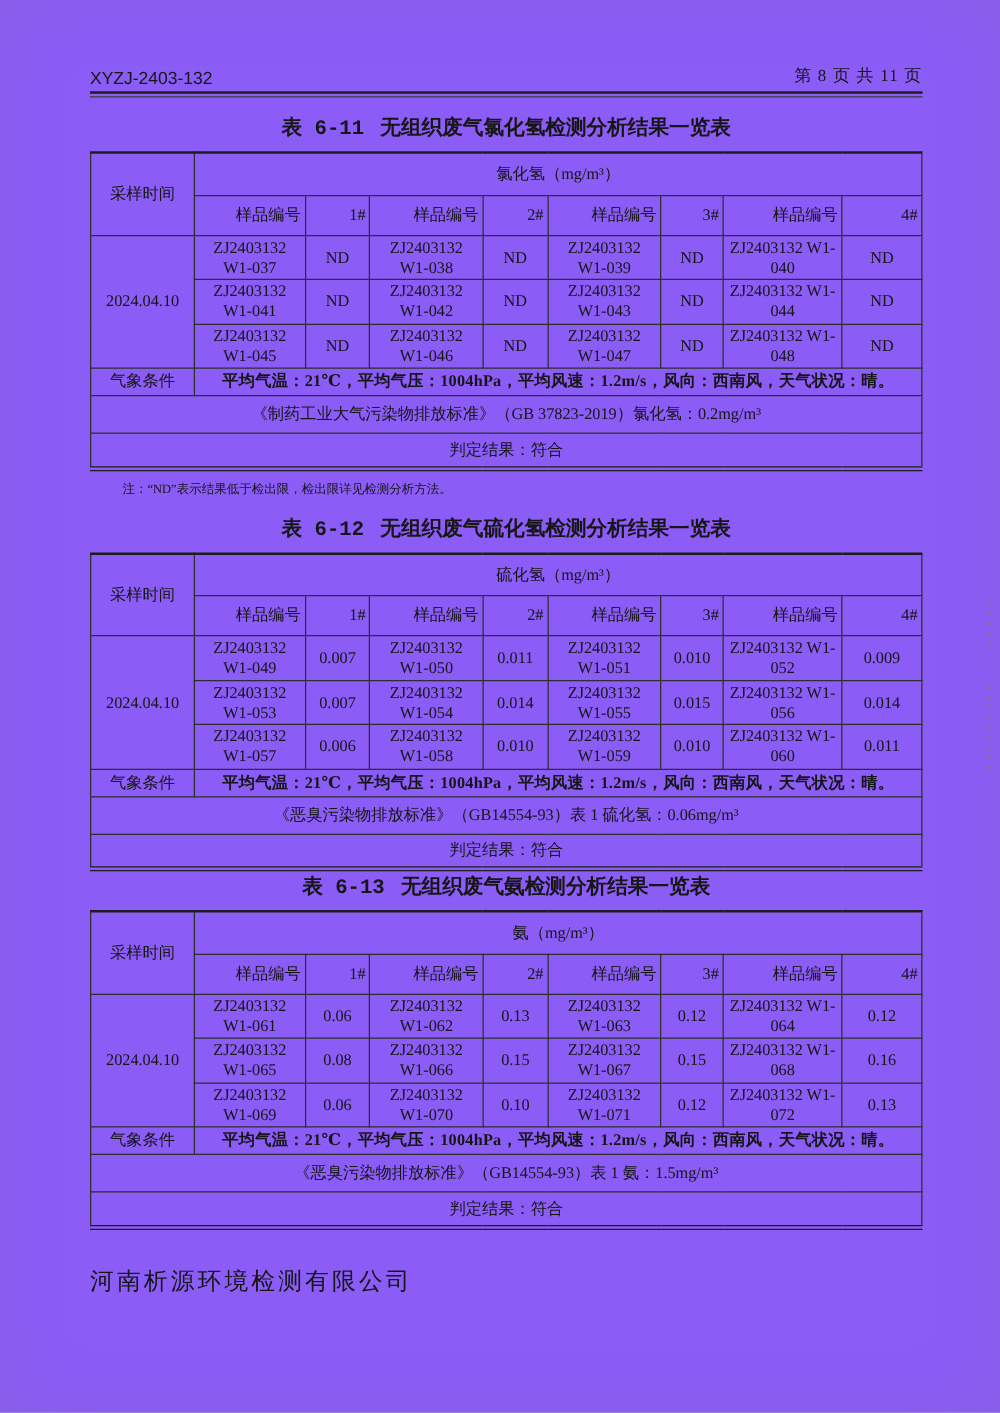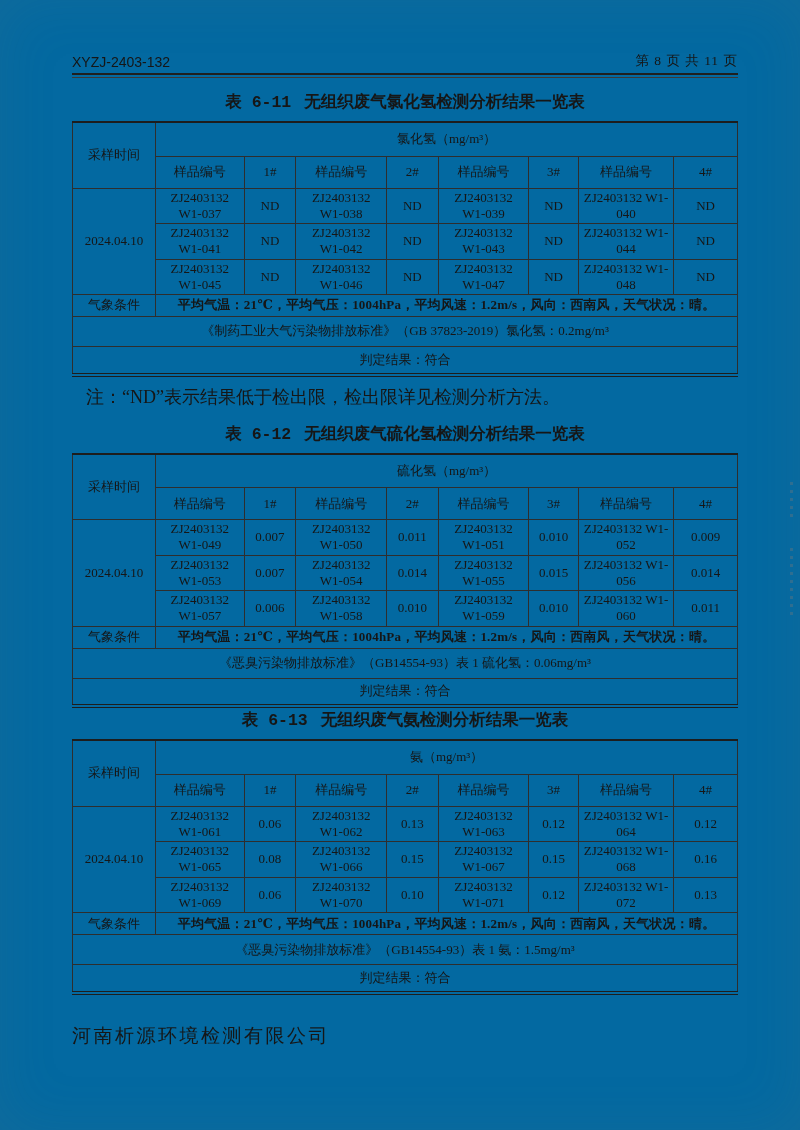--- a/index.html
+++ b/index.html
@@ -5,21 +5,21 @@
   * { box-sizing: border-box; }
   html, body { margin: 0; padding: 0; }
   body {
     width: 800px; height: 1130px;
     background: #e9e9e7;
     font-family: "Liberation Serif", "DejaVu Serif", serif;
   }
   .page {
     position: relative;
     width: 800px; height: 1130px;
-    background: #0369a1;
+    background: #8b5cf6;
     color: #161616;
     padding: 48px 62px 0 72px;
     box-shadow: inset 0 0 60px rgba(120,120,115,0.12);
     overflow: hidden;
   }
   .doc-header {
     display: flex; justify-content: space-between; align-items: flex-end;
     height: 22px; font-size: 13.5px;
   }
   .doc-number { font-family: "Liberation Sans", "DejaVu Sans", sans-serif; font-size: 14px; }
@@ -46,28 +46,28 @@
   }
   table.rt td {
     border: 1px solid #2e2e2e;
     text-align: center;
     vertical-align: middle;
     padding: 1px 3px;
     line-height: 1.25;
     overflow: hidden;
   }
   tr.h1 td { height: 34px; }
-  tr.h2 td { height: 32px; }
+  tr.h2 td { height: 32px; text-align: right; }
   tr.dr td { height: 35px; }
   tr.wr td { height: 22px; }
   tr.sr td { height: 30px; }
   tr.rr td { height: 28px; }
   td.weather-text { text-align: left; padding-left: 7px; letter-spacing: 0.2px; font-weight: bold; }
   .note {
-    font-size: 18px; margin: 8px 0 2px 14px; line-height: 1.4;
+    font-size: 10px; margin: 8px 0 2px 26px; line-height: 1.4;
   }
   .doc-footer {
     text-align: left; font-size: 19px; letter-spacing: 2.5px;
     margin-top: 28px;
   }
   .artifact {
     position: absolute; right: 7px; width: 3px; opacity: 0.35;
     background: repeating-linear-gradient(to bottom, #777 0 3px, transparent 3px 8px);
   }
   .artifact-a { top: 482px; height: 38px; }

